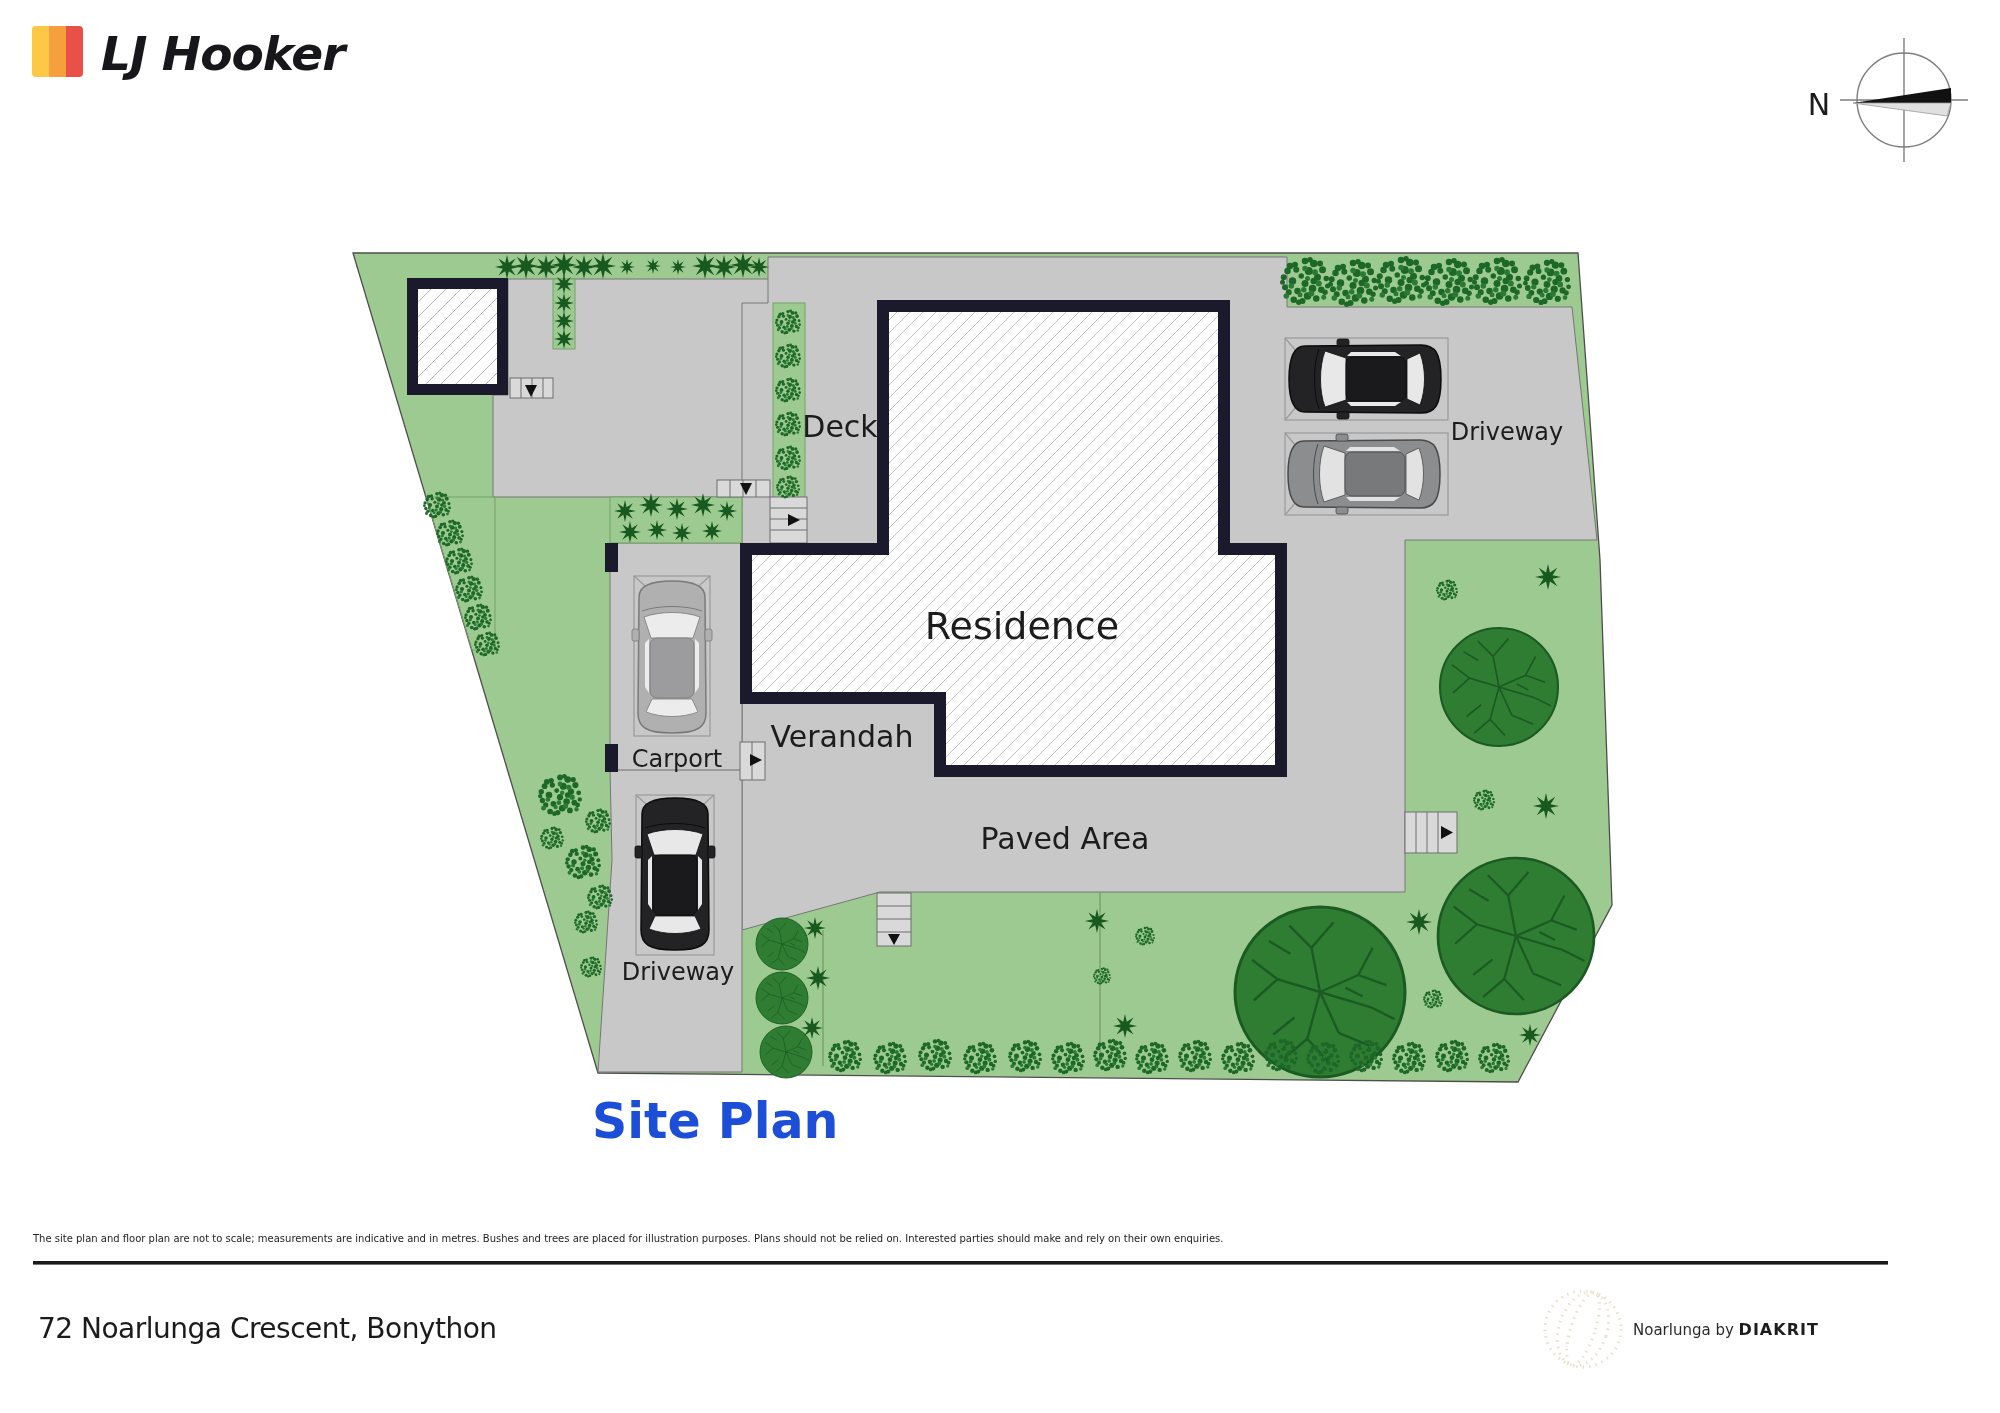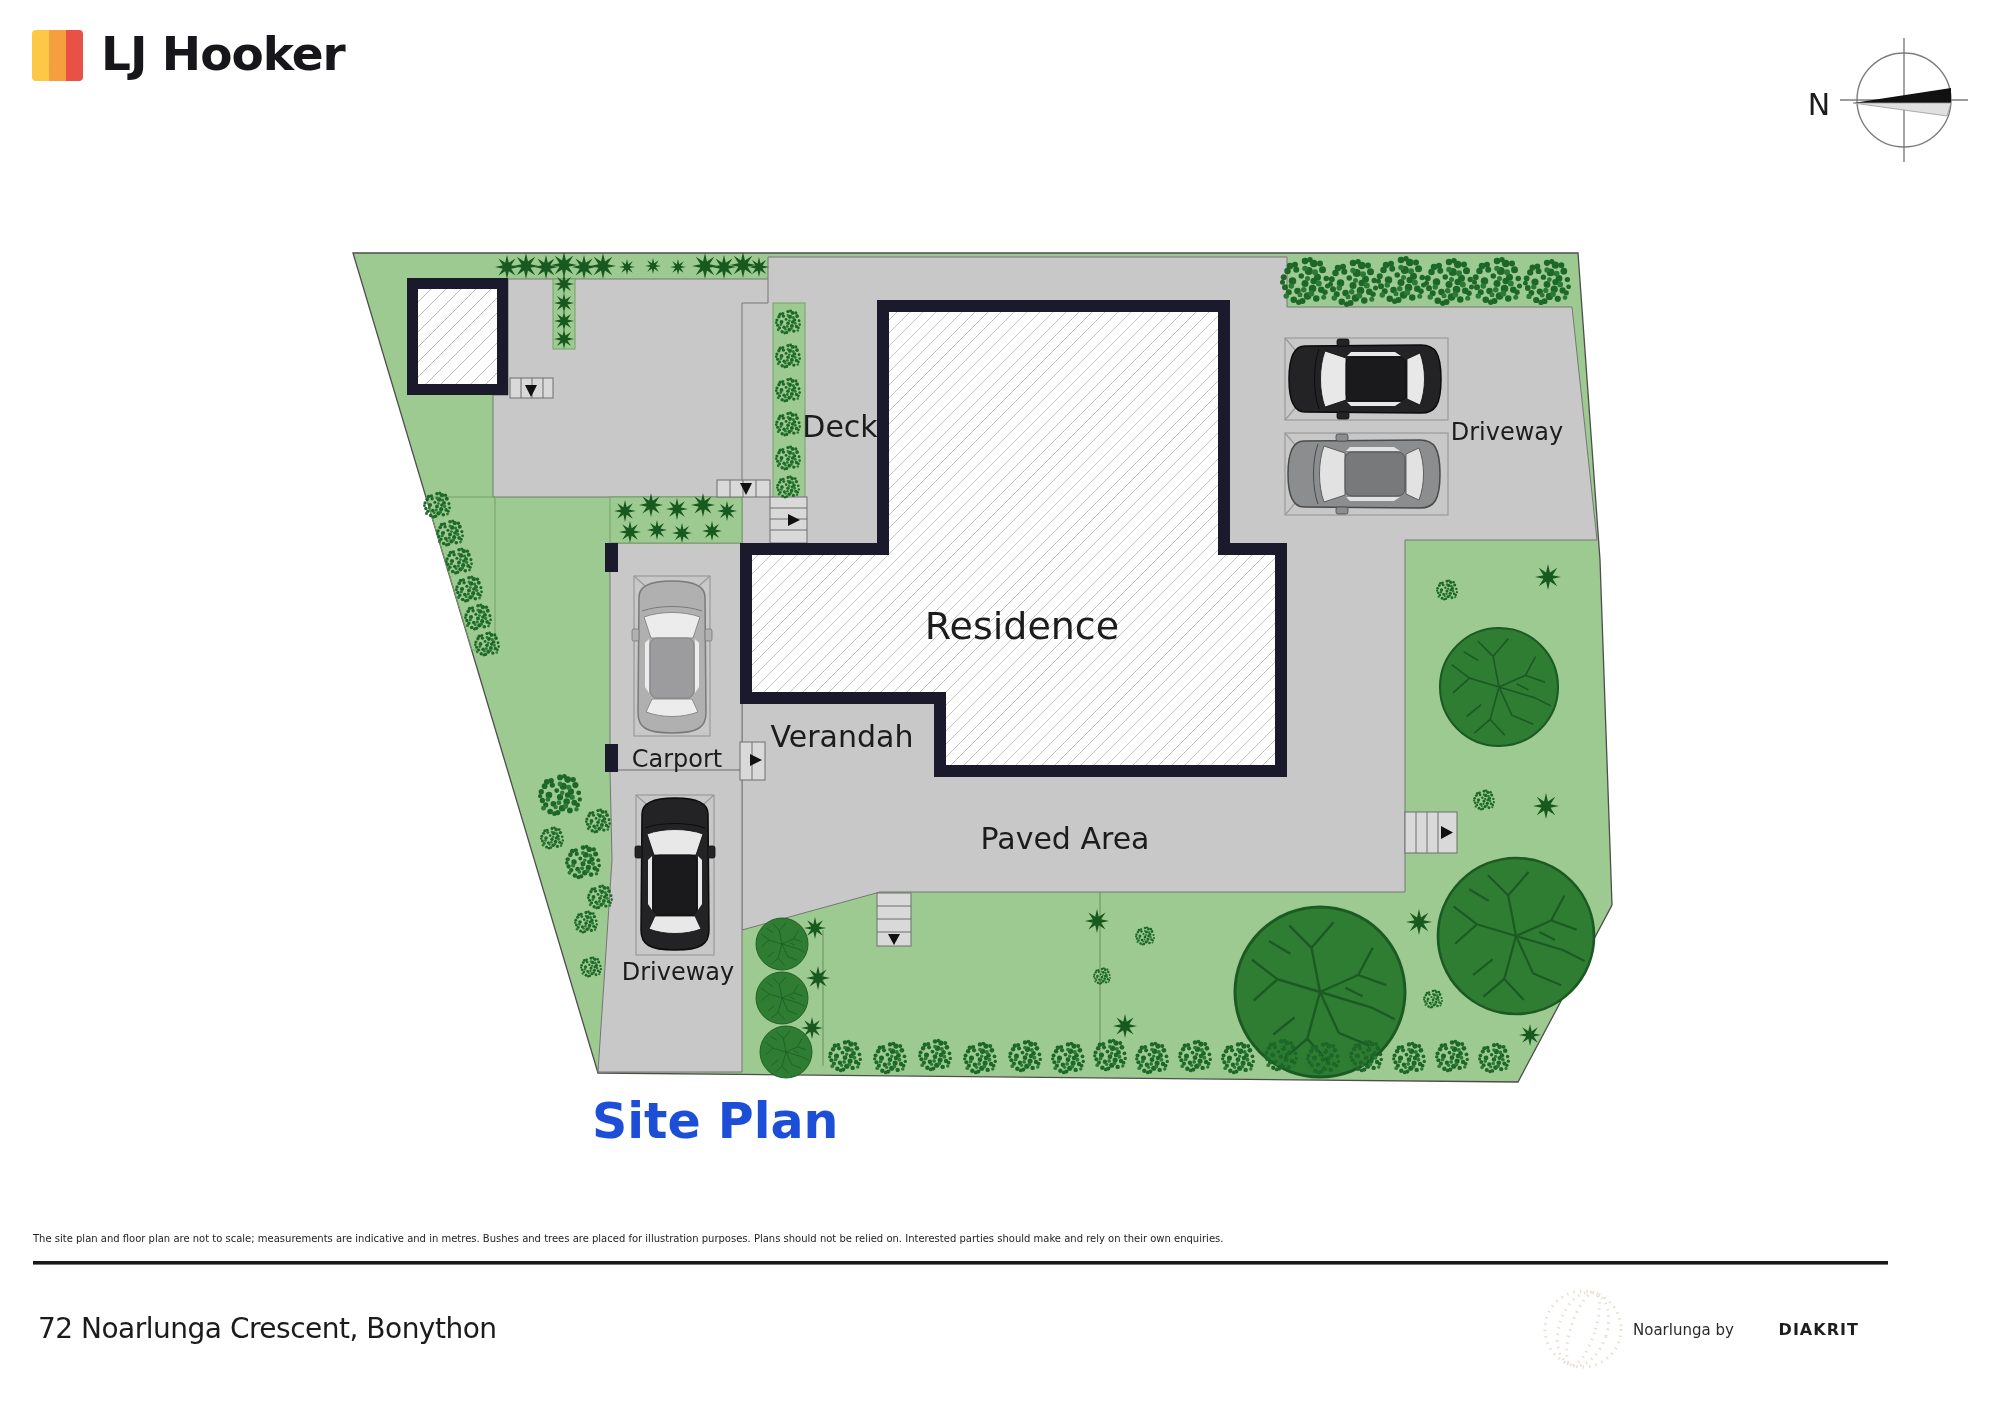--- a/index.html
+++ b/index.html
@@ -1,21 +1,21 @@
 <!DOCTYPE html>
 <html style="--c-lawn: #9dca90; --c-paving: #c8c8c9; --c-paving_line: #767676; --c-strip_line: #74a168; --c-boundary: #4d4d4d; --c-wall: #1a1a2c; --c-hatch: #c4c4c4; --c-bush: #1d6828; --c-bush_light: #2a7a33; --c-star: #17591f; --c-tree: #2e7d33; --c-tree_line: #1c5a23; --c-stair: #d9d9d9; --c-arrow: #111111; --c-text: #1c1c1c; --c-watermark: #e2d7c3; --c-logo_yellow: #fcc845; --c-logo_orange: #f5a03c; --c-logo_red: #e95148;"><head>
 <meta charset="utf-8">
 <style>
   html,body{margin:0;padding:0;}
   body{
     width:2000px;height:1413px;position:relative;background:#ffffff;overflow:hidden;
     font-family:"DejaVu Sans","Liberation Sans",sans-serif;color:#1c1c1c;
   }
   
-  .logo{position:absolute;left:32px;top:26px;display:flex;align-items:flex-end;gap:18px;}
+  .logo{position:absolute;left:32px;top:26px;display:flex;align-items:flex-start;gap:18px;font-style:italic;}
   .logo-mark{width:51px;height:51px;border-radius:4px;overflow:hidden;display:flex;}
   .logo-mark span{flex:1;}
   .logo-mark .s1{background:var(--c-logo_yellow,#fcc845);}
   .logo-mark .s2{background:var(--c-logo_orange,#f5a03c);}
   .logo-mark .s3{background:var(--c-logo_red,#e95148);}
   .logo-text{font-size:47px;font-weight:700;letter-spacing:-1px;color:#17171b;}
   
   svg.plan{position:absolute;left:0;top:0;}
   .lawn{fill:var(--c-lawn,#9dca90);stroke:var(--c-boundary,#4d4d4d);stroke-width:1.3;}
   .grey{fill:var(--c-paving,#c8c8c9);stroke:var(--c-paving_line,#767676);stroke-width:1;}
@@ -32,21 +32,21 @@
   .thinline{stroke:#72986a;stroke-width:1.2;}
   .cmp{stroke:#7d7d7d;stroke-width:1.4;fill:none;}
   
   .site-title{position:absolute;left:592px;top:1093px;font-size:49px;font-weight:600;color:#1d4ed8;}
   .disclaimer{position:absolute;left:33px;top:1233px;font-size:10px;color:#222;}
   .rule{position:absolute;left:33px;top:1261px;width:1855px;height:3px;background:#1a1a1a;border-bottom:1px solid #777;}
   .address{position:absolute;left:38px;top:1312px;font-size:28px;font-weight:500;color:#1b1b1b;letter-spacing:-0.5px;}
   .watermark{position:absolute;left:1537px;top:1283px;display:flex;align-items:center;opacity:.85;}
   .watermark-text{font-size:50px;font-weight:600;letter-spacing:-1px;color:var(--c-watermark,#e2d7c3);}
   .produced{position:absolute;left:1633px;top:1320px;font-size:15px;color:#2a2a2a;white-space:nowrap;}
-  .produced b{font-size:16px;font-weight:700;letter-spacing:1px;color:#1d1d1d;margin-left:40px;}
+  .produced b{font-size:16px;font-weight:700;letter-spacing:1px;color:#1d1d1d;}
 </style>
 </head>
 <body>
 
 <div class="logo">
   <div class="logo-mark">
       <span class="s1"></span>
       <span class="s2"></span>
       <span class="s3"></span>
     </div>

